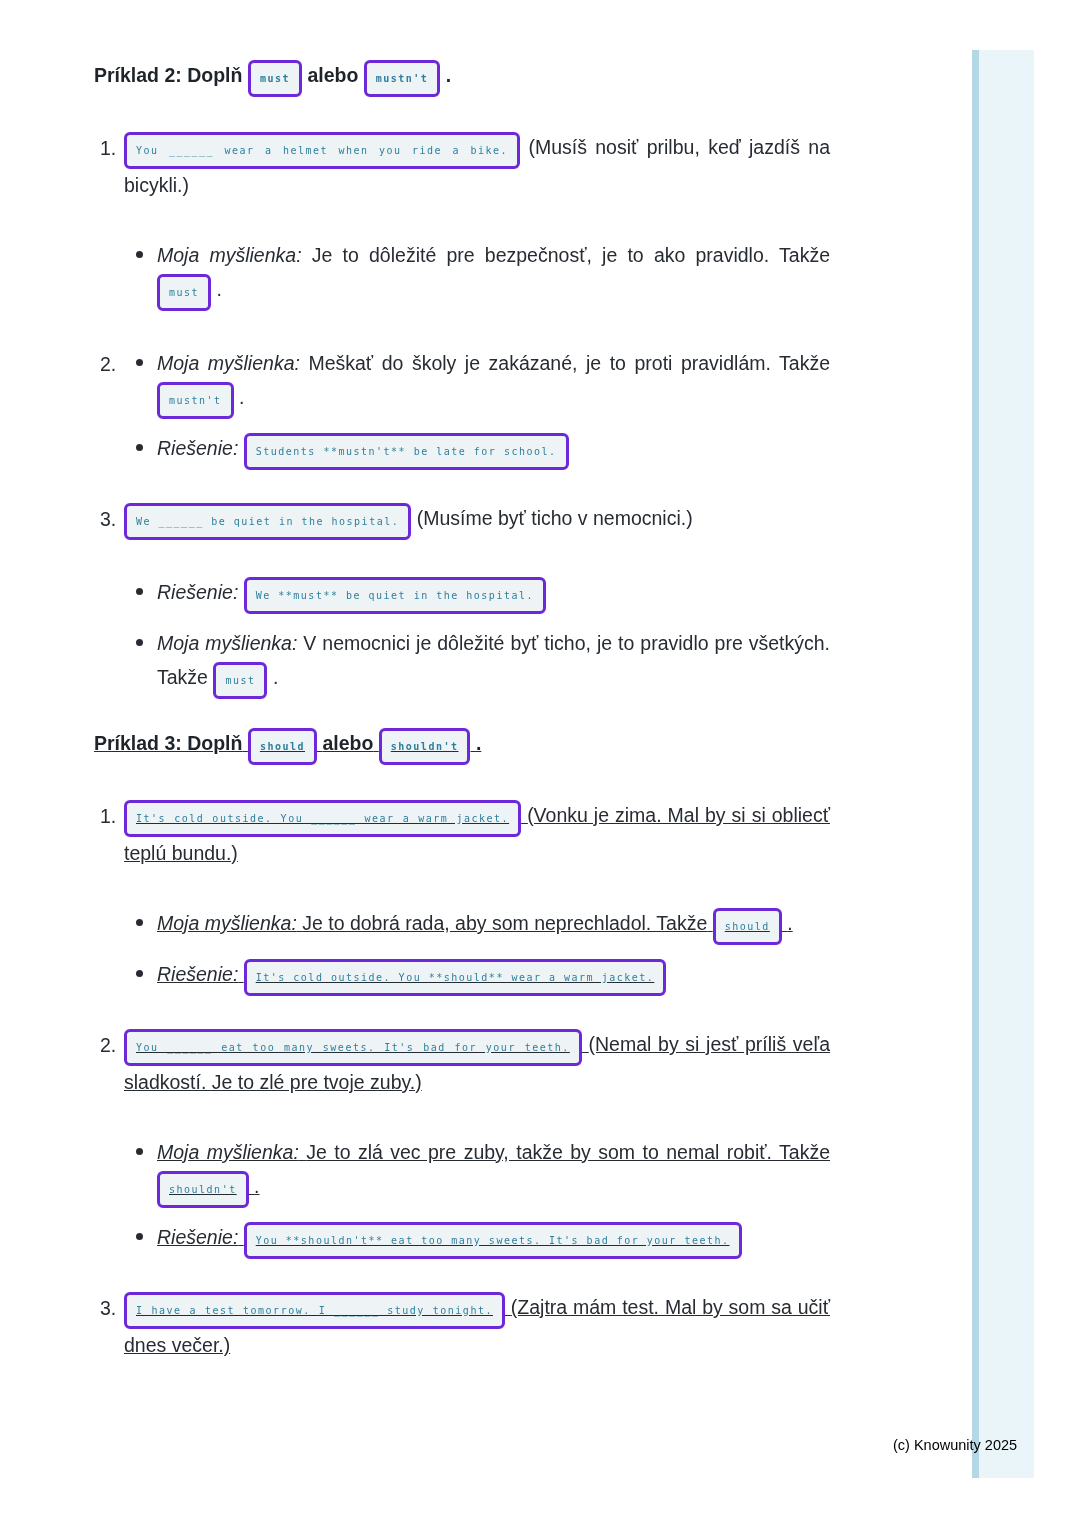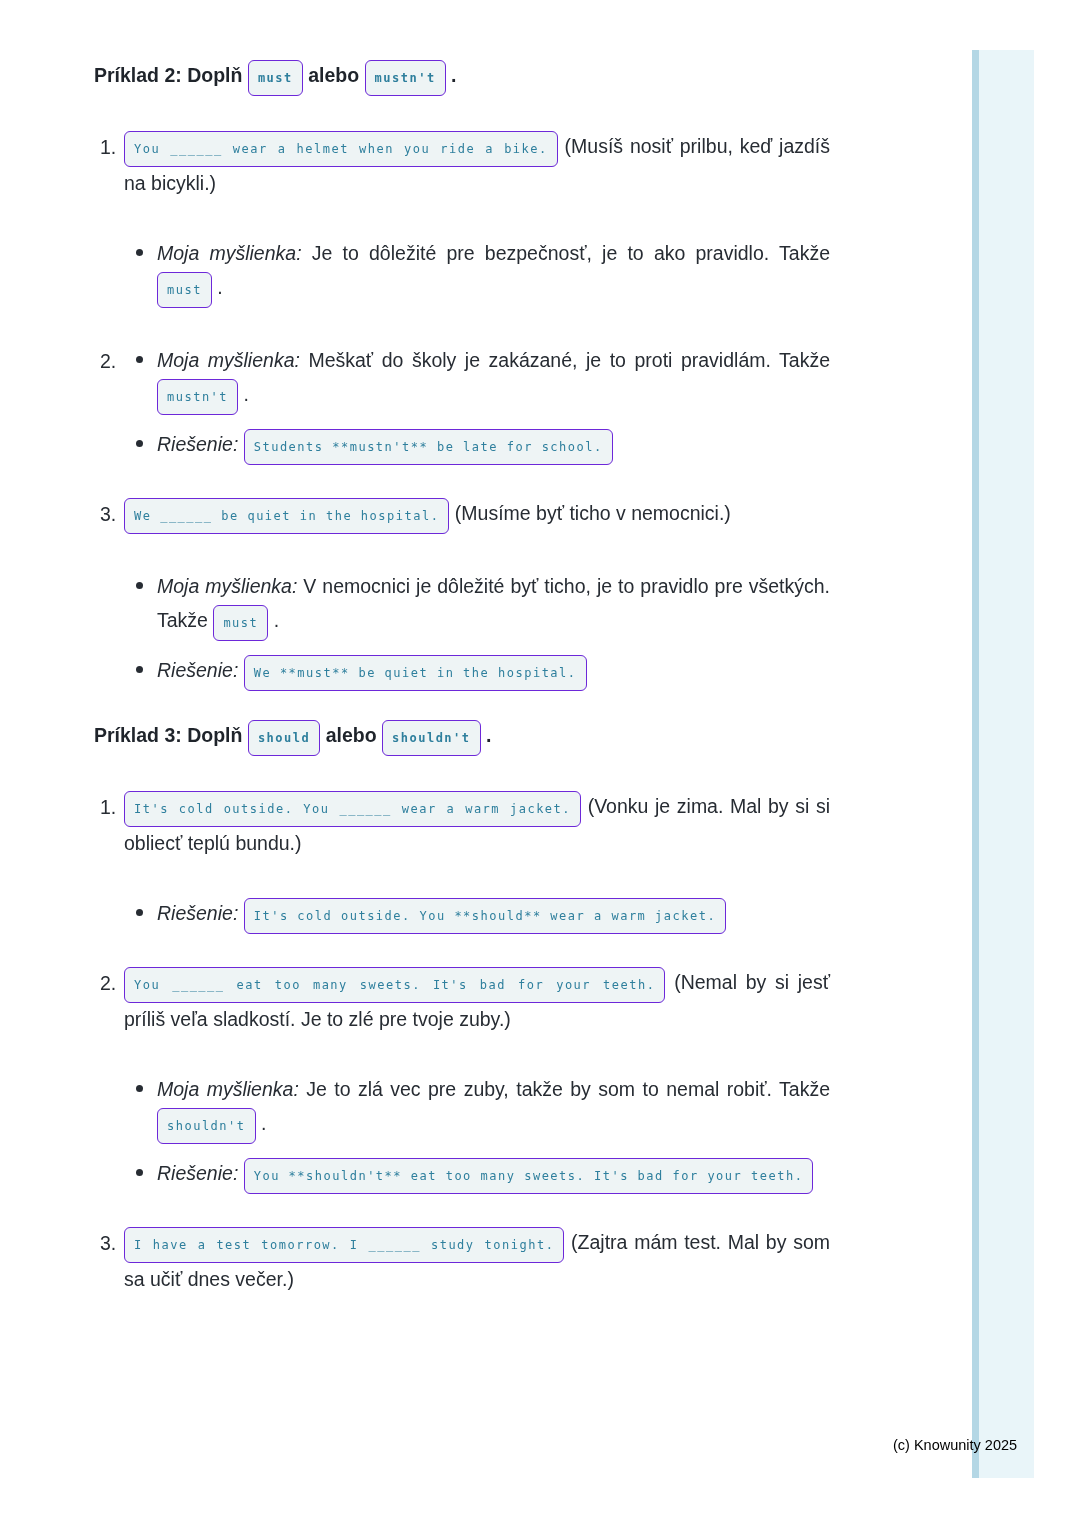--- a/index.html
+++ b/index.html
@@ -19,28 +19,28 @@
     left: 94px; top: 56px;
     width: 736px;
   }
   .section-heading {
     font-weight: 700;
     font-size: 19.5px;
     line-height: 38px;
     margin-bottom: 18px;
     color: #1f242b;
   }
-  .section + .section { margin-top: 26px; }
+  .section + .section { margin-top: 26px; text-decoration: underline; }
   .code-chip {
     font-family: "DejaVu Sans Mono", "Liberation Mono", monospace;
-    font-size: 12px;
+    font-size: 10px;
     letter-spacing: 1.5px;
     color: #2e7f9d;
     background: #eef4f5;
-    border: 1px solid #6d28d9;
+    border: 3px solid #6d28d9;
     border-radius: 6px;
     padding: 10px 9px;
     -webkit-box-decoration-break: clone;
     box-decoration-break: clone;
   }
   ol.items { list-style: none; }
   li.item {
     position: relative;
     padding-left: 30px;
     margin-bottom: 20px;
@@ -141,28 +141,28 @@
         </li>
 
         <li class="item">
           <span class="item-number">3.</span>
           <p class="item-line">
             <span class="code-chip">We ______ be quiet in the hospital.</span>
             <span>(Musíme byť ticho v nemocnici.)</span>
           </p>
           <ul class="bullets">
             <li class="bullet">
+              <span class="label">Riešenie:</span>
+              <span class="code-chip">We **must** be quiet in the hospital.</span>
+            </li>
+            <li class="bullet">
               <span class="label">Moja myšlienka:</span>
               <span>V nemocnici je dôležité byť ticho, je to pravidlo pre všetkých. Takže</span>
               <span class="code-chip">must</span>
               <span>.</span>
-            </li>
-            <li class="bullet">
-              <span class="label">Riešenie:</span>
-              <span class="code-chip">We **must** be quiet in the hospital.</span>
             </li>
           </ul>
         </li>
 
       </ol>
     </div>
 
     <div class="section">
       <div class="section-heading">
         <span>Príklad 3: Doplň</span>
@@ -174,20 +174,26 @@
       <ol class="items">
 
         <li class="item">
           <span class="item-number">1.</span>
           <p class="item-line">
             <span class="code-chip">It's cold outside. You ______ wear a warm jacket.</span>
             <span>(Vonku je zima. Mal by si si obliecť teplú bundu.)</span>
           </p>
           <ul class="bullets">
             <li class="bullet">
+              <span class="label">Moja myšlienka:</span>
+              <span>Je to dobrá rada, aby som neprechladol. Takže</span>
+              <span class="code-chip">should</span>
+              <span>.</span>
+            </li>
+            <li class="bullet">
               <span class="label">Riešenie:</span>
               <span class="code-chip">It's cold outside. You **should** wear a warm jacket.</span>
             </li>
           </ul>
         </li>
 
         <li class="item">
           <span class="item-number">2.</span>
           <p class="item-line">
             <span class="code-chip">You ______ eat too many sweets. It's bad for your teeth.</span>

